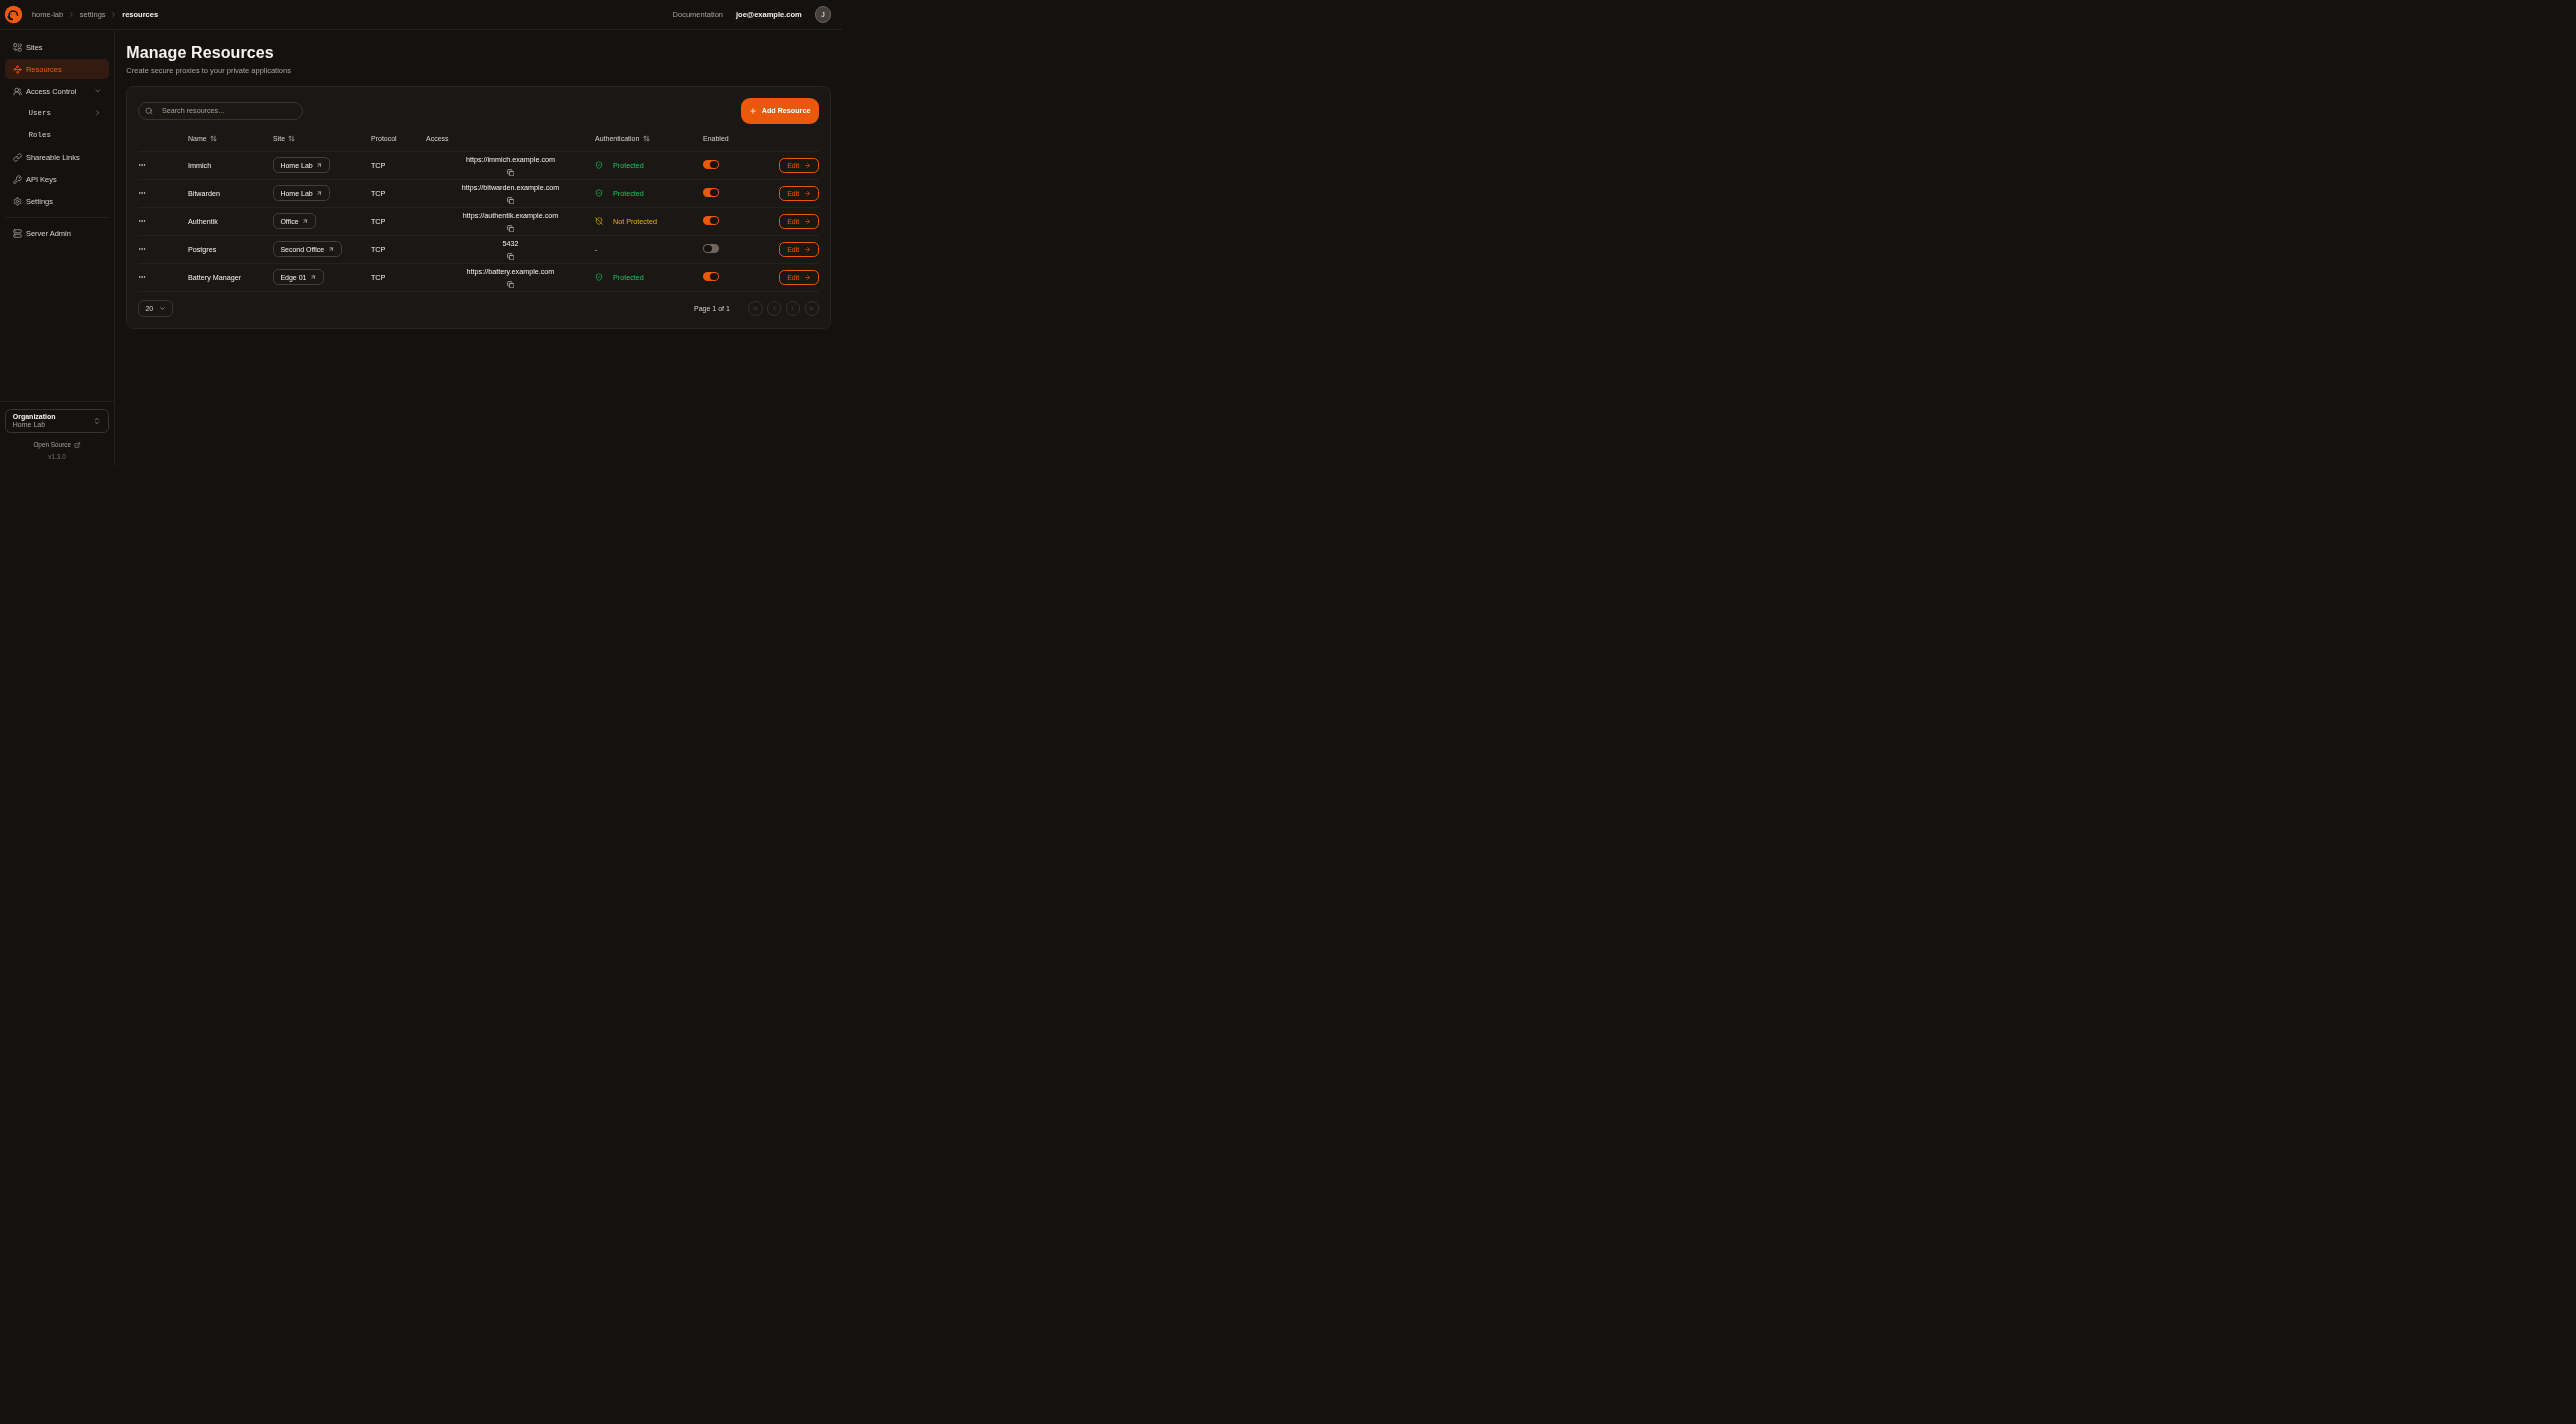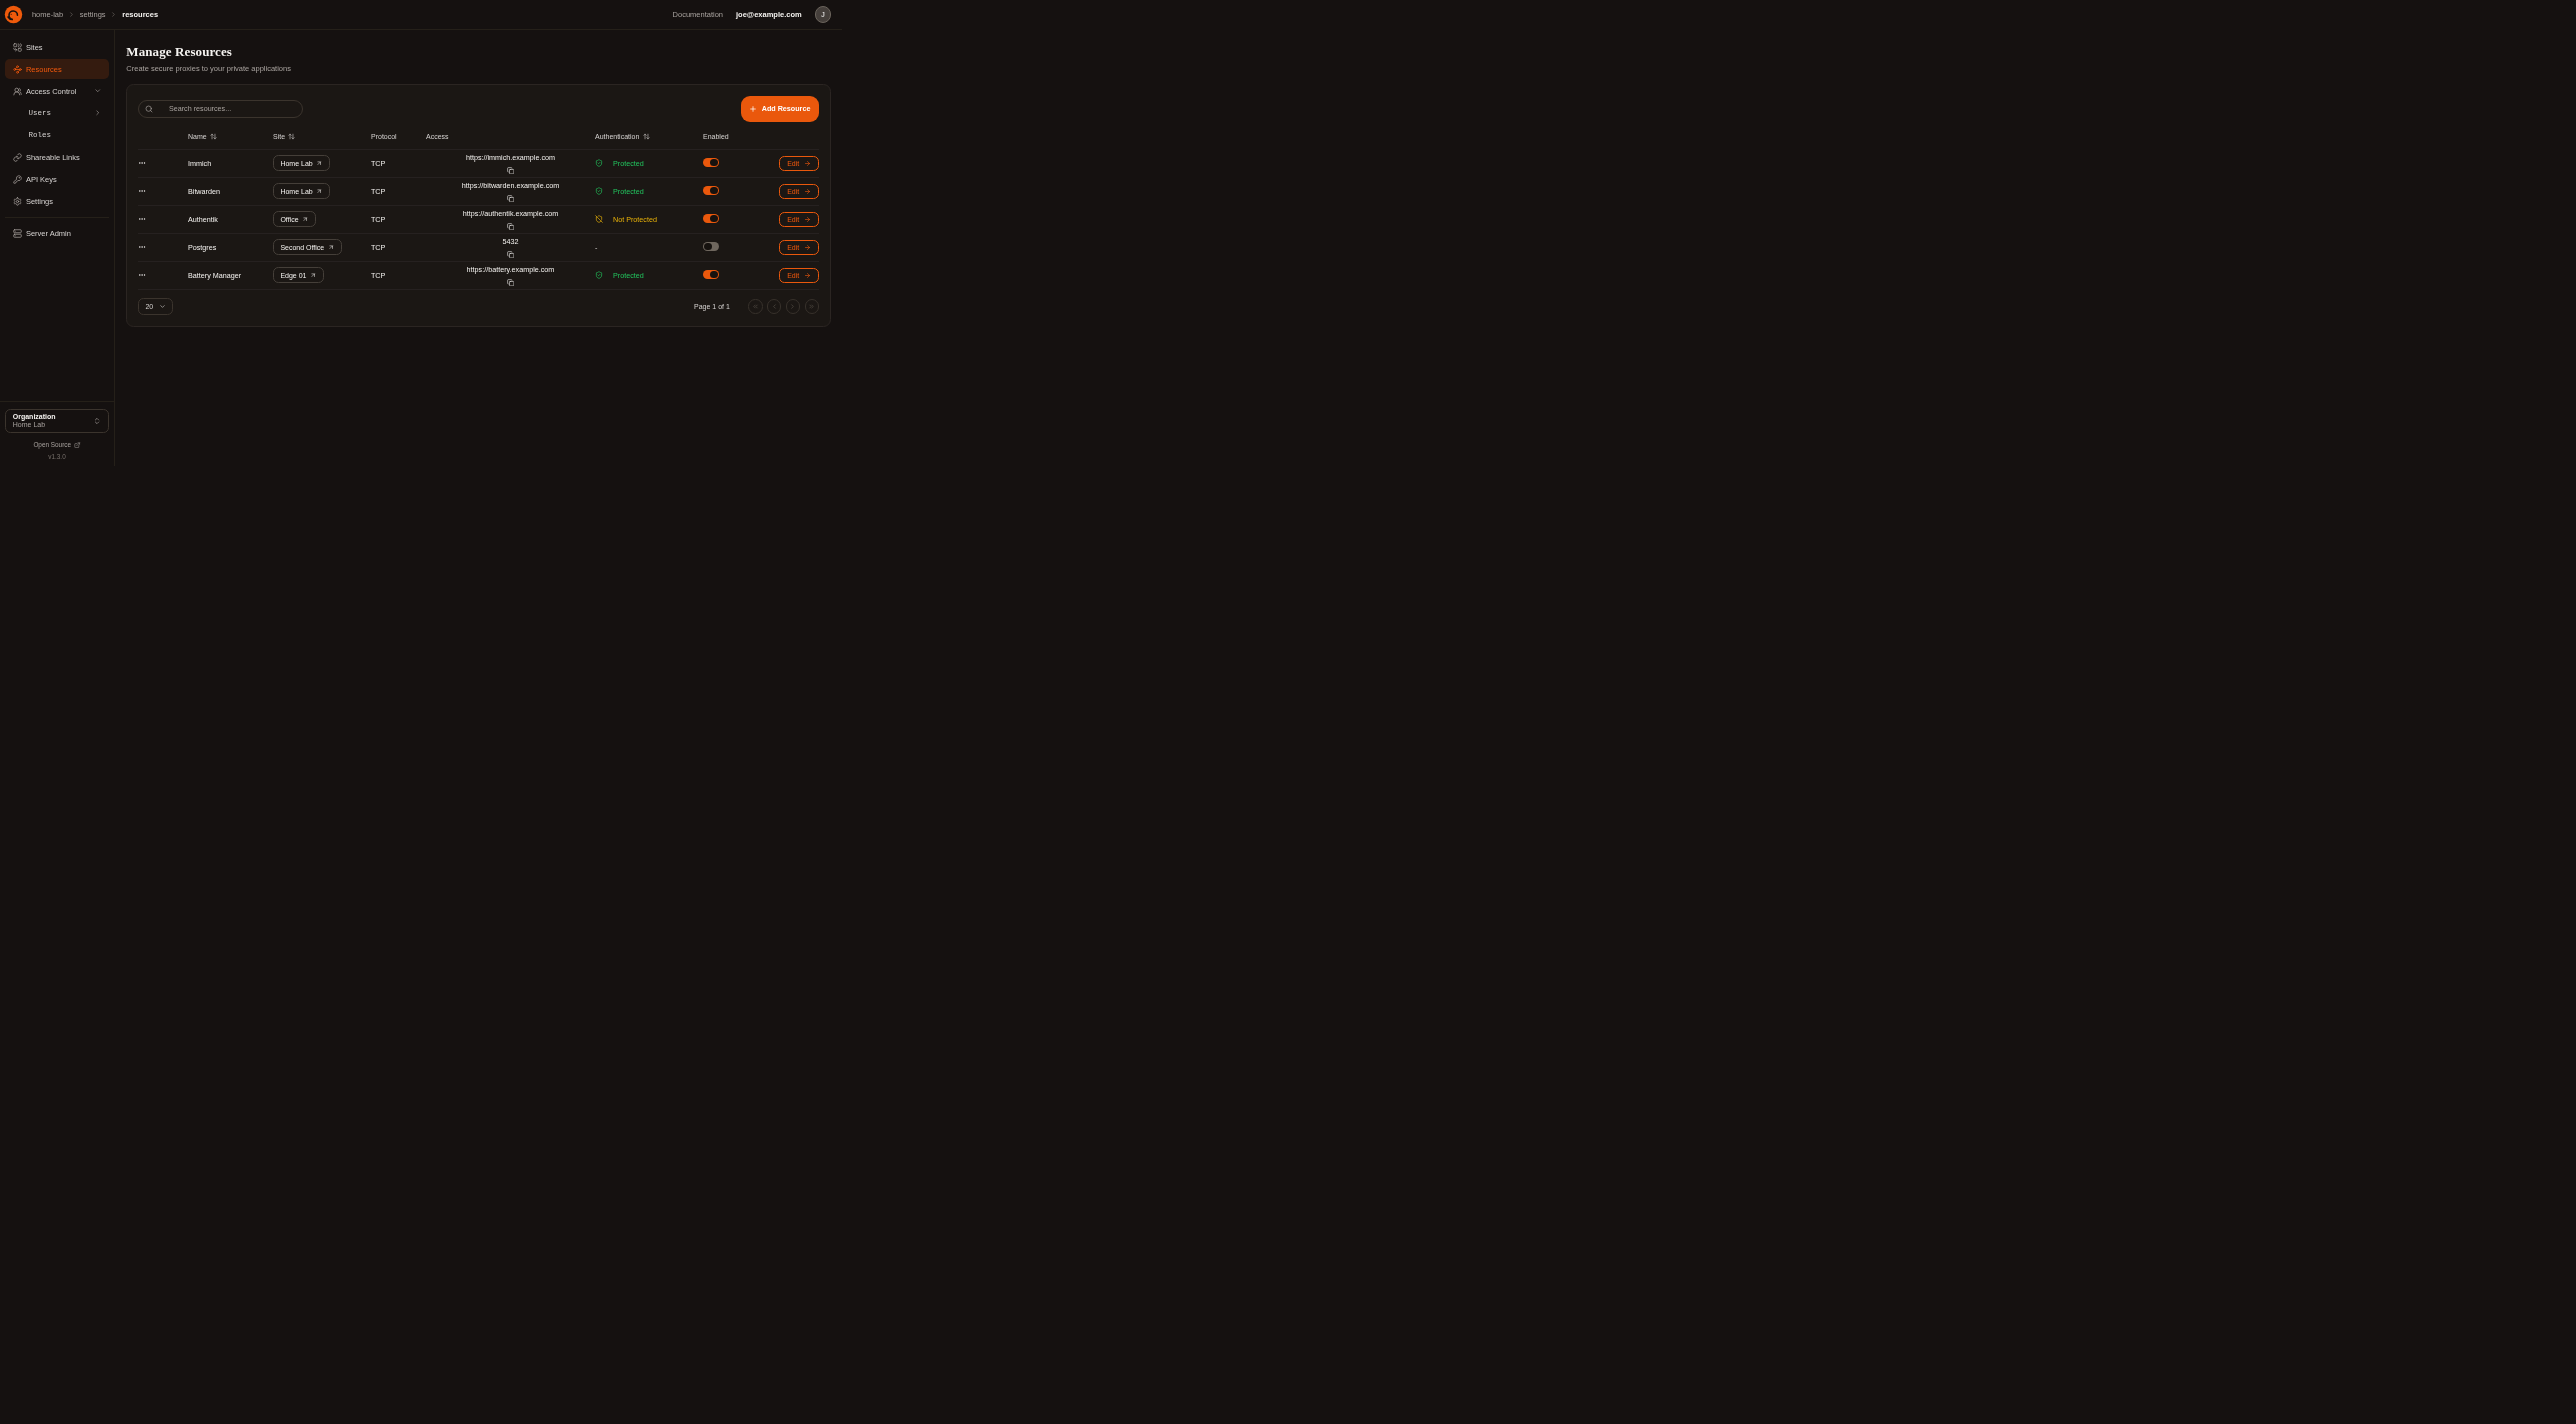--- a/index.html
+++ b/index.html
@@ -56,26 +56,26 @@
     display:flex;align-items:center;cursor:pointer;}
   .org-texts{flex:1;min-width:0;}
   .org-title{font-size:7px;font-weight:700;color:var(--text);}
   .org-value{font-size:7px;color:var(--text-muted);margin-top:0.5px;}
   .org-chev{color:var(--text-muted);}
   .open-source{display:flex;align-items:center;justify-content:center;gap:3.2px;margin-top:8.6px;
     font-size:6.4px;color:var(--text-muted);cursor:pointer;}
   .version{margin-top:4.3px;text-align:center;font-size:6.4px;color:var(--text-faint);}
   
   .main{padding:14.5px 11.3px;overflow:hidden;}
-  .page-title{font-size:13px;font-weight:700;letter-spacing:0.1px;font-family:Liberation Serif, serif;}
+  .page-title{font-size:16px;font-weight:700;letter-spacing:0.1px;}
   .page-subtitle{margin-top:3.8px;font-size:7.5px;color:var(--text-muted);}
   .card{margin-top:11.3px;background:var(--bg-card);border:0.5px solid var(--border);
     border-radius:7.5px;padding:10.7px;}
   .toolbar{display:flex;align-items:center;justify-content:space-between;}
-  .search-box{display:flex;align-items:center;gap:16px;width:165px;height:18px;
+  .search-box{display:flex;align-items:center;gap:9px;width:165px;height:18px;
     border:0.5px solid var(--border-input);border-radius:9px;padding:0 5.9px;color:var(--text-muted);}
   .search-box input{flex:1;background:transparent;border:none;outline:none;color:var(--text);
     font-size:7.2px;font-family:inherit;}
   .search-box input::placeholder{color:var(--text-muted);}
   .add-btn{display:flex;align-items:center;gap:4.3px;height:26px;padding:0 8.6px;border:none;
     border-radius:9px;background:var(--accent);color:#fff;font-size:7.2px;font-weight:700;
     font-family:inherit;cursor:pointer;}
   
   .tgrid{display:grid;grid-template-columns:50px 85px 98px 55px 169px 108px 74px 1fr;
     align-items:center;}

